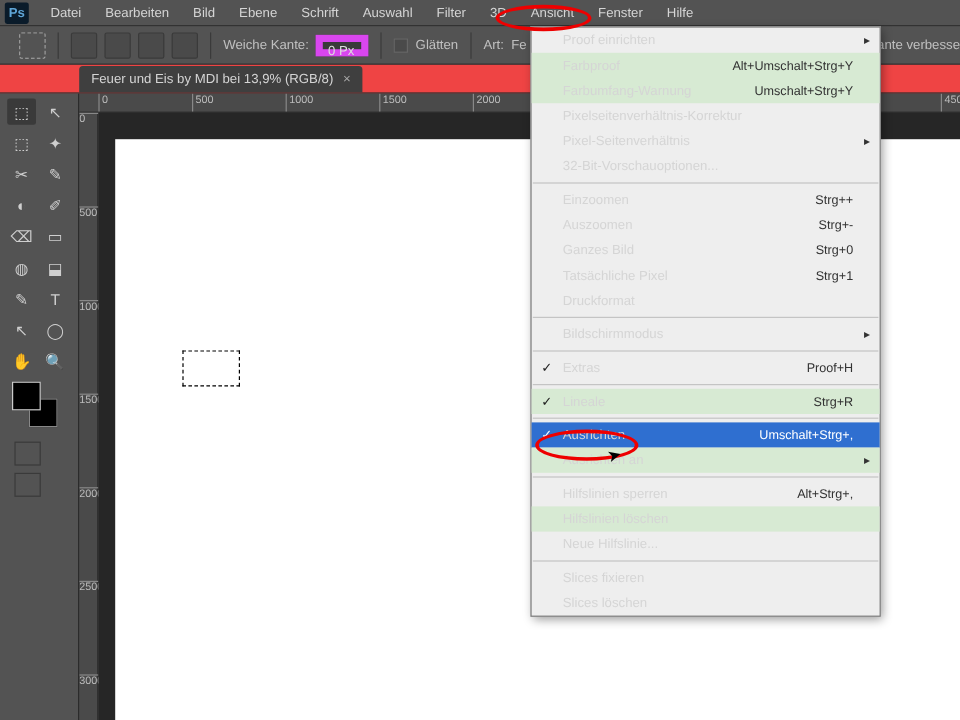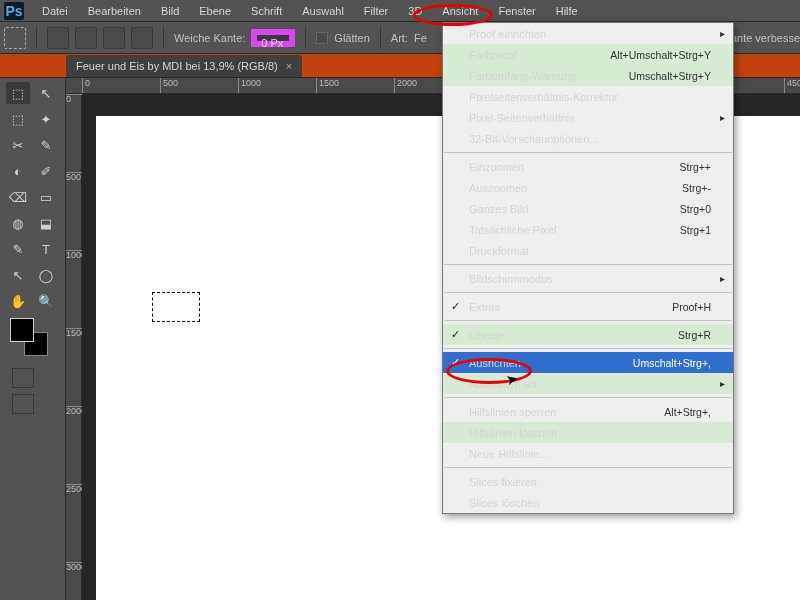--- a/index.html
+++ b/index.html
@@ -1,27 +1,27 @@
 <!DOCTYPE html>
 <html><head>
 <meta charset="utf-8">
 <style>
 *{box-sizing:border-box;margin:0;padding:0;font-family:"Segoe UI",Tahoma,sans-serif;font-size:11px;color:#d5d5d5;user-select:none}
 body{background:#535353;width:800px;height:600px;overflow:hidden;position:relative}
 .menubar{height:22px;background:#535353;display:flex;align-items:center;padding-left:4px;border-bottom:1px solid #2b2b2b}
-.ps-logo{width:20px;height:18px;background:#0a1b2a;color:#5fa6d8;font-weight:bold;font-size:14px;display:flex;align-items:center;justify-content:center;border-radius:2px;margin-right:8px}
+.ps-logo{width:20px;height:18px;background:#0a1b2a;color:#5fa6d8;font-weight:bold;font-size:11px;display:flex;align-items:center;justify-content:center;border-radius:2px;margin-right:8px}
 .menubar .mitem{padding:3px 10px;cursor:default}
-.optbar{height:32px;background:#535353;border-bottom:1px solid #2b2b2b;display:flex;align-items:center;padding-left:4px;gap:6px}
+.optbar{height:32px;background:#535353;border-bottom:1px solid #2b2b2b;display:flex;align-items:center;padding-left:16px;gap:6px}
 .optbar .ico{width:22px;height:22px;border:1px solid #3a3a3a;background:#4a4a4a;border-radius:2px}
 .optbar .ico.first{border:1px dashed #aaa;background:transparent}
 .optbar .sep{width:1px;height:22px;background:#3a3a3a;margin:0 4px}
 .optbar .lbl{color:#c0c0c0}
 .optbar .fld{width:44px;height:18px;background:#3a3a3a;border:6px solid #d946ef;color:#ddd;padding:0 4px;line-height:16px}
 .optbar .cb{width:12px;height:12px;border:1px solid #666;background:#4a4a4a}
-.tabbar{height:24px;background:#c2410c;display:flex;align-items:flex-end;padding-left:66px;border-bottom:1px solid #2b2b2b}
+.tabbar{height:24px;background:#ef4444;display:flex;align-items:flex-end;padding-left:66px;border-bottom:1px solid #2b2b2b}
 .tab{height:22px;background:#3f3f3f;padding:0 10px;display:flex;align-items:center;border-top-left-radius:3px;border-top-right-radius:3px;color:#cfcfcf;gap:8px}
 .tab .x{color:#aaa}
 .ruler-h{position:absolute;left:66px;top:78px;right:0;height:16px;background:#4a4a4a;border-bottom:1px solid #2b2b2b;overflow:hidden}
 .ruler-h .tick{position:absolute;top:0;height:16px;border-left:1px solid #888;font-size:9px;color:#bbb;padding-left:2px;line-height:10px}
 .ruler-v{position:absolute;left:66px;top:94px;width:16px;bottom:0;background:#4a4a4a;border-right:1px solid #2b2b2b}
 .ruler-v .tick{position:absolute;left:0;width:16px;border-top:1px solid #888;font-size:9px;color:#bbb;line-height:9px}
 .workspace{position:absolute;left:82px;top:94px;right:0;bottom:0;background:#262626}
 .canvas{position:absolute;left:14px;top:22px;width:704px;height:484px;background:#fff}
 .marquee{position:absolute;left:56px;top:176px;width:48px;height:30px;border:1px dashed #000}
 .toolbar{position:absolute;left:0;top:78px;width:66px;bottom:0;background:#535353;border-right:1px solid #2b2b2b;padding:4px 6px}

